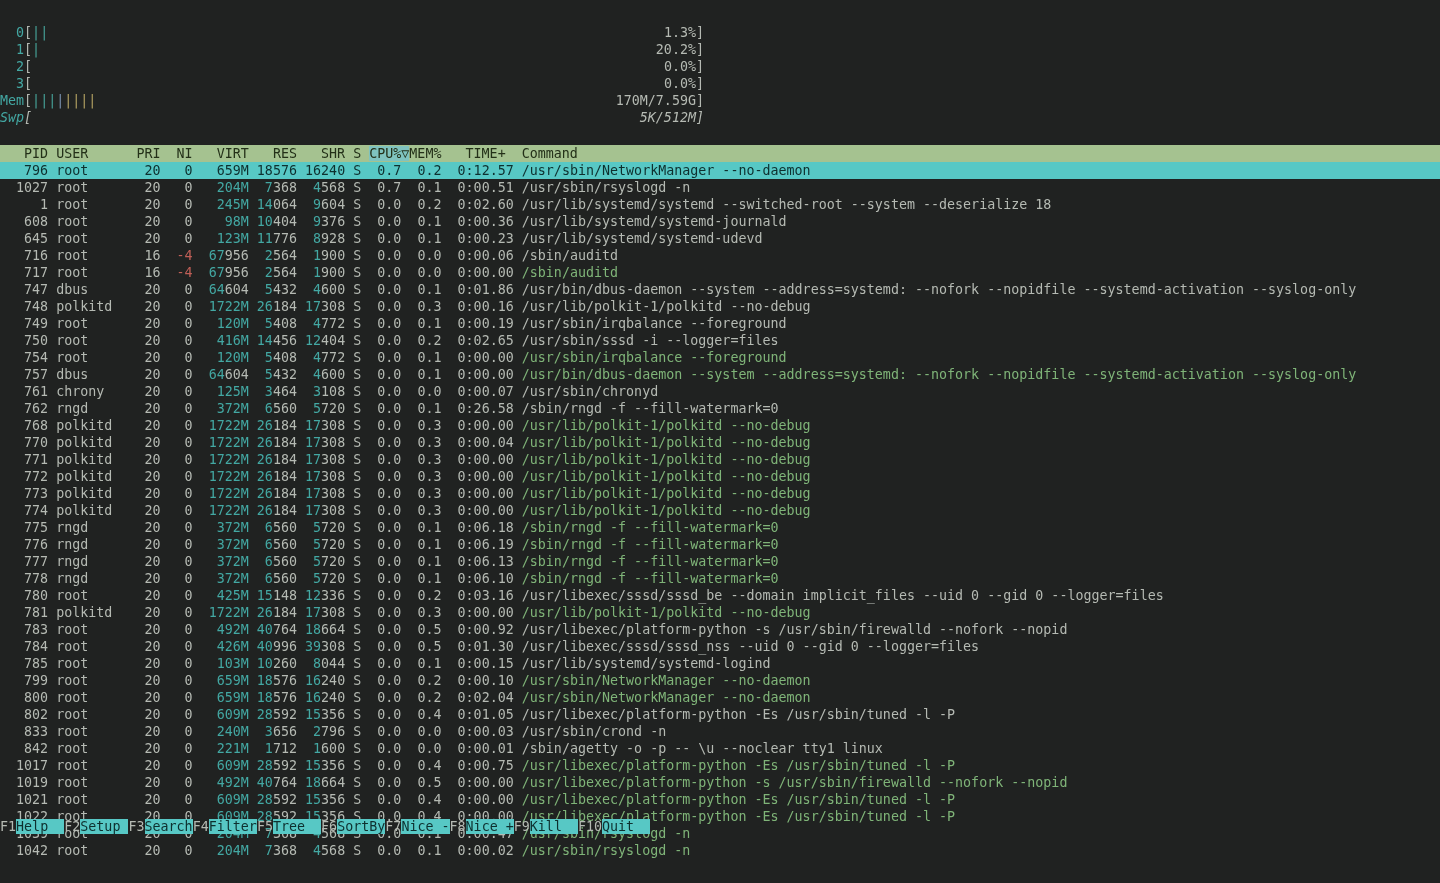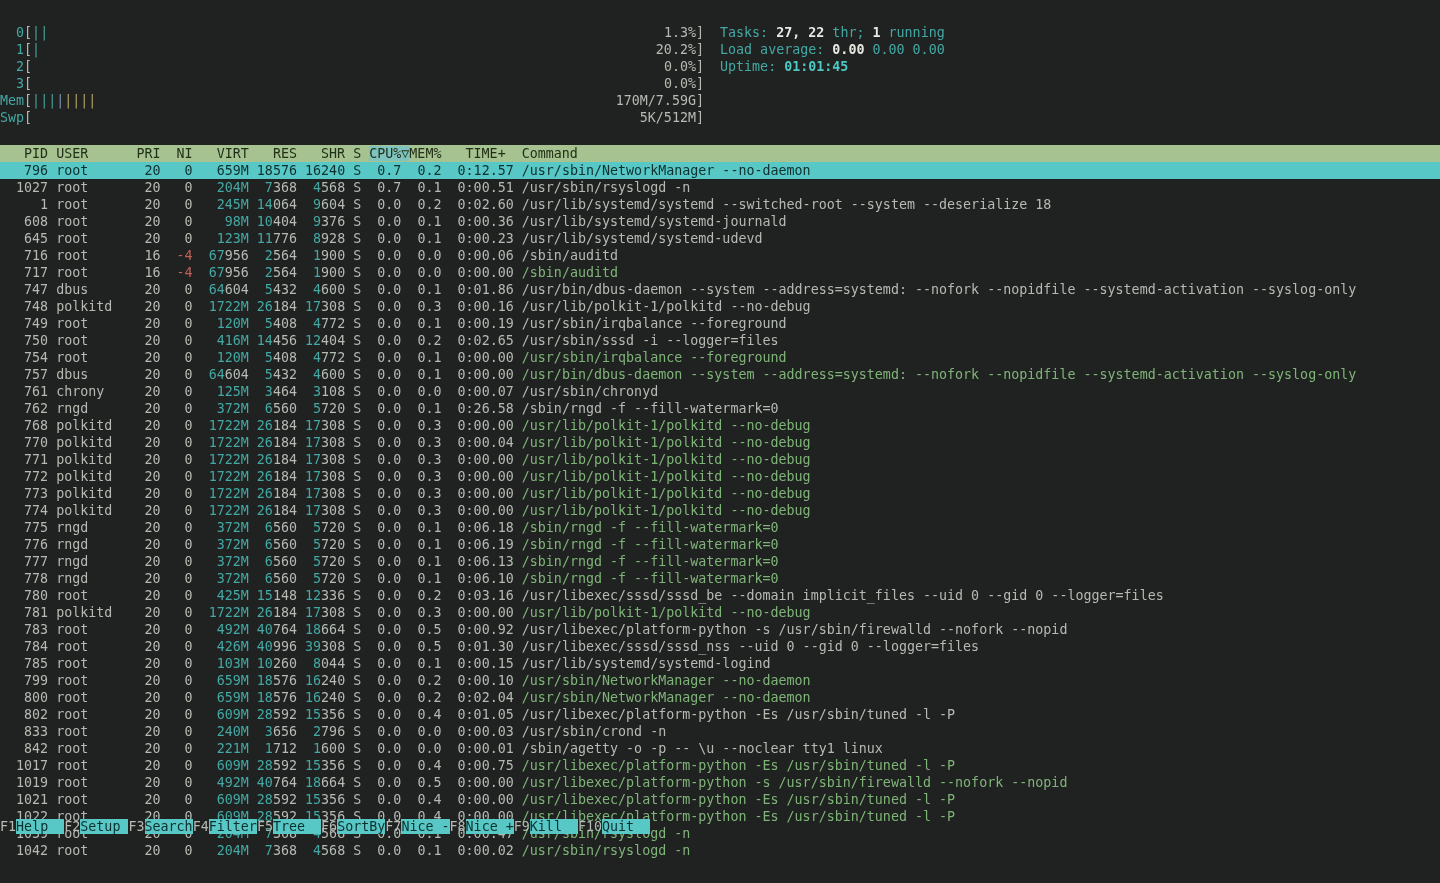--- a/index.html
+++ b/index.html
@@ -44,28 +44,23 @@
 <body>
 
 <div class="screen">
 
   <div id="meters">
       <div class="meter-line" style="top: 24px;"><span class="meter-label">  0</span><span class="bracket">[</span><span><span class="bar-green">|</span><span class="bar-green">|</span></span><span class="meter-value">1.3%]</span></div>
       <div class="meter-line" style="top: 41px;"><span class="meter-label">  1</span><span class="bracket">[</span><span><span class="bar-green">|</span></span><span class="meter-value">20.2%]</span></div>
       <div class="meter-line" style="top: 58px;"><span class="meter-label">  2</span><span class="bracket">[</span><span></span><span class="meter-value">0.0%]</span></div>
       <div class="meter-line" style="top: 75px;"><span class="meter-label">  3</span><span class="bracket">[</span><span></span><span class="meter-value">0.0%]</span></div>
       <div class="meter-line" style="top: 92px;"><span class="meter-label">Mem</span><span class="bracket">[</span><span><span class="bar-green">|</span><span class="bar-green">|</span><span class="bar-green">|</span><span class="bar-blue">|</span><span class="bar-yellow">|</span><span class="bar-yellow">|</span><span class="bar-yellow">|</span><span class="bar-yellow">|</span></span><span class="meter-value">170M/7.59G]</span></div>
-      <div class="meter-line" style="top: 109px;"><span class="meter-label">Swp</span><span class="bracket">[</span><span></span><span class="meter-value">5K/512M]</span></div>
+      <div class="meter-line" style="top: 109px; font-style: italic;"><span class="meter-label">Swp</span><span class="bracket">[</span><span></span><span class="meter-value">5K/512M]</span></div>
     </div>
 
-  <div class="summary">
-    <div class="sumline"><span class="c-teal">Tasks: </span><span class="c-white">27, 22</span><span class="c-teal"> thr; </span><span class="c-white">1</span><span class="c-teal"> running</span></div>
-    <div class="sumline"><span class="c-teal">Load average: </span><span class="c-white">0.00</span><span class="c-teal"> 0.00 0.00</span></div>
-    <div class="sumline"><span class="c-teal">Uptime: </span><span class="c-cyanb">01:01:45</span></div>
-  </div>
 
   <div id="thead" class="thead"><span>   PID</span><span> </span><span>USER      </span><span>PRI</span><span> </span><span> NI</span><span> </span><span>  VIRT</span><span> </span><span>  RES</span><span> </span><span>  SHR</span><span> </span><span>S</span><span> </span><span class="sortcol">CPU%▽</span><span>MEM%</span><span> </span><span>  TIME+ </span><span> </span><span>Command</span></div>
 
   <div id="rows">
       <div class="prow selected"><span class="c-fg">   796</span><span class="c-fg"> </span><span class="c-fg">root      </span><span class="c-fg"> 20</span><span class="c-fg"> </span><span class="c-fg">  0</span><span class="c-fg"> </span><span class="c-teal">  659M</span><span class="c-fg"> </span><span class="c-teal">18</span><span class="c-fg">576</span><span class="c-fg"> </span><span class="c-teal">16</span><span class="c-fg">240</span><span class="c-fg"> </span><span class="c-fg">S</span><span class="c-fg"> </span><span class="c-fg"> 0.7</span><span class="c-fg"> </span><span class="c-fg"> 0.2</span><span class="c-fg"> </span><span class="c-fg"> 0:12.57</span><span class="c-fg"> </span><span class="c-fg">/usr/sbin/NetworkManager --no-daemon</span></div>
       <div class="prow"><span class="c-fg">  1027</span><span class="c-fg"> </span><span class="c-fg">root      </span><span class="c-fg"> 20</span><span class="c-fg"> </span><span class="c-fg">  0</span><span class="c-fg"> </span><span class="c-teal">  204M</span><span class="c-fg"> </span><span class="c-teal"> 7</span><span class="c-fg">368</span><span class="c-fg"> </span><span class="c-teal"> 4</span><span class="c-fg">568</span><span class="c-fg"> </span><span class="c-fg">S</span><span class="c-fg"> </span><span class="c-fg"> 0.7</span><span class="c-fg"> </span><span class="c-fg"> 0.1</span><span class="c-fg"> </span><span class="c-fg"> 0:00.51</span><span class="c-fg"> </span><span class="c-fg">/usr/sbin/rsyslogd -n</span></div>
       <div class="prow"><span class="c-fg">     1</span><span class="c-fg"> </span><span class="c-fg">root      </span><span class="c-fg"> 20</span><span class="c-fg"> </span><span class="c-fg">  0</span><span class="c-fg"> </span><span class="c-teal">  245M</span><span class="c-fg"> </span><span class="c-teal">14</span><span class="c-fg">064</span><span class="c-fg"> </span><span class="c-teal"> 9</span><span class="c-fg">604</span><span class="c-fg"> </span><span class="c-fg">S</span><span class="c-fg"> </span><span class="c-fg"> 0.0</span><span class="c-fg"> </span><span class="c-fg"> 0.2</span><span class="c-fg"> </span><span class="c-fg"> 0:02.60</span><span class="c-fg"> </span><span class="c-fg">/usr/lib/systemd/systemd --switched-root --system --deserialize 18</span></div>
       <div class="prow"><span class="c-fg">   608</span><span class="c-fg"> </span><span class="c-fg">root      </span><span class="c-fg"> 20</span><span class="c-fg"> </span><span class="c-fg">  0</span><span class="c-fg"> </span><span class="c-teal">   98M</span><span class="c-fg"> </span><span class="c-teal">10</span><span class="c-fg">404</span><span class="c-fg"> </span><span class="c-teal"> 9</span><span class="c-fg">376</span><span class="c-fg"> </span><span class="c-fg">S</span><span class="c-fg"> </span><span class="c-fg"> 0.0</span><span class="c-fg"> </span><span class="c-fg"> 0.1</span><span class="c-fg"> </span><span class="c-fg"> 0:00.36</span><span class="c-fg"> </span><span class="c-fg">/usr/lib/systemd/systemd-journald</span></div>
       <div class="prow"><span class="c-fg">   645</span><span class="c-fg"> </span><span class="c-fg">root      </span><span class="c-fg"> 20</span><span class="c-fg"> </span><span class="c-fg">  0</span><span class="c-fg"> </span><span class="c-teal">  123M</span><span class="c-fg"> </span><span class="c-teal">11</span><span class="c-fg">776</span><span class="c-fg"> </span><span class="c-teal"> 8</span><span class="c-fg">928</span><span class="c-fg"> </span><span class="c-fg">S</span><span class="c-fg"> </span><span class="c-fg"> 0.0</span><span class="c-fg"> </span><span class="c-fg"> 0.1</span><span class="c-fg"> </span><span class="c-fg"> 0:00.23</span><span class="c-fg"> </span><span class="c-fg">/usr/lib/systemd/systemd-udevd</span></div>
       <div class="prow"><span class="c-fg">   716</span><span class="c-fg"> </span><span class="c-fg">root      </span><span class="c-fg"> 16</span><span class="c-fg"> </span><span class="c-red"> -4</span><span class="c-fg"> </span><span class="c-teal"> 67</span><span class="c-fg">956</span><span class="c-fg"> </span><span class="c-teal"> 2</span><span class="c-fg">564</span><span class="c-fg"> </span><span class="c-teal"> 1</span><span class="c-fg">900</span><span class="c-fg"> </span><span class="c-fg">S</span><span class="c-fg"> </span><span class="c-fg"> 0.0</span><span class="c-fg"> </span><span class="c-fg"> 0.0</span><span class="c-fg"> </span><span class="c-fg"> 0:00.06</span><span class="c-fg"> </span><span class="c-fg">/sbin/auditd</span></div>

